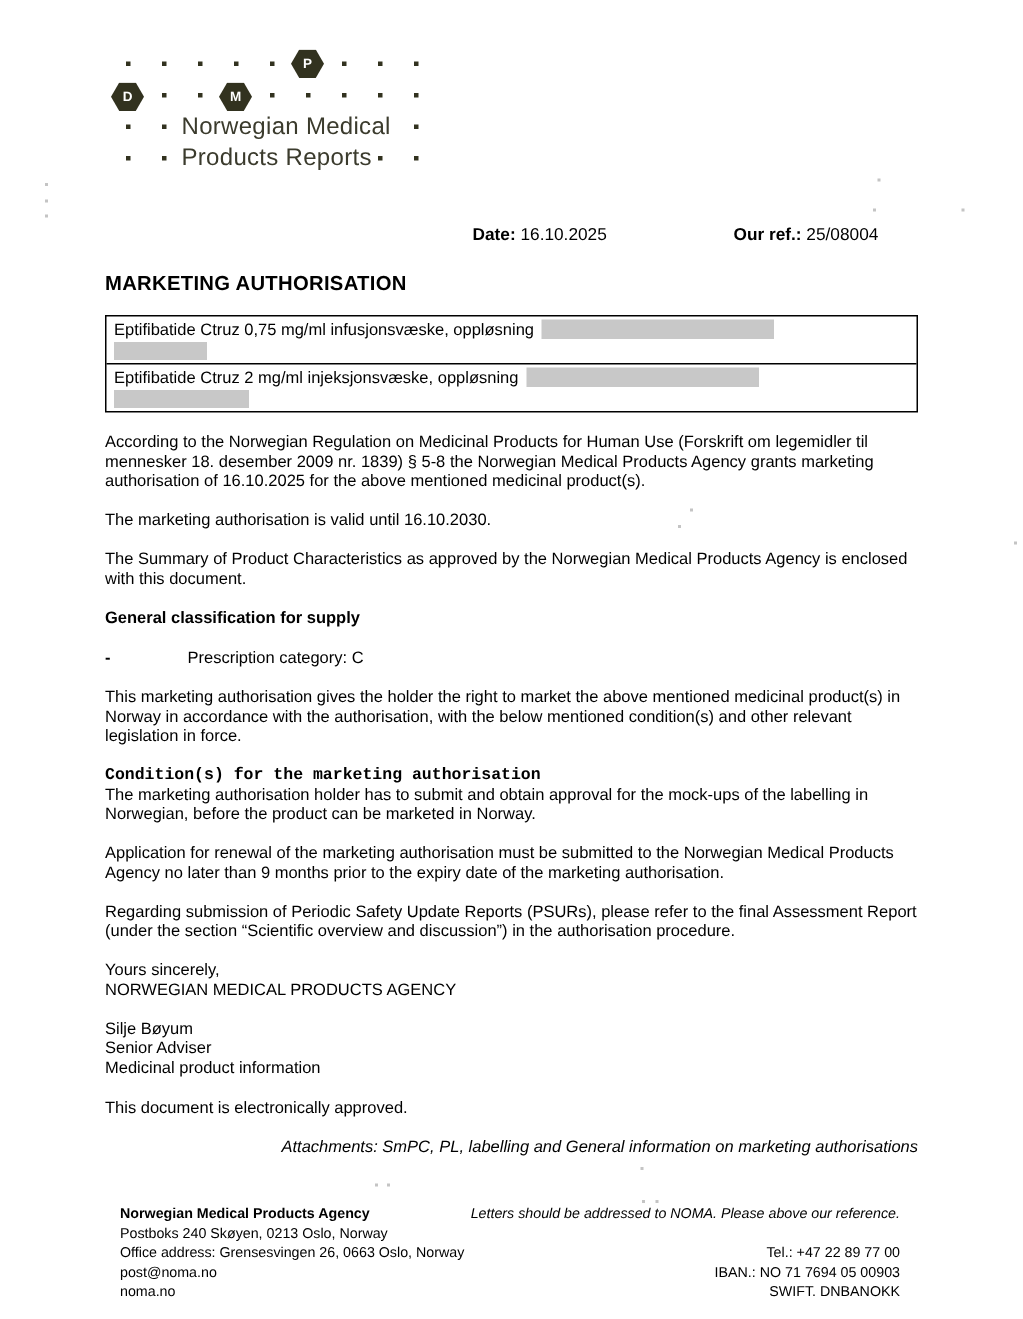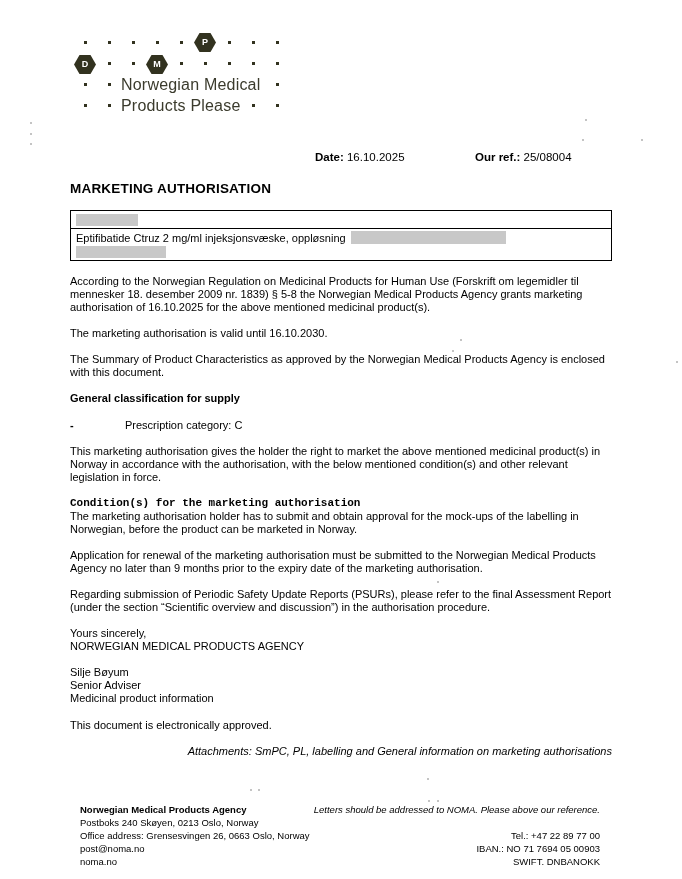--- a/index.html
+++ b/index.html
@@ -24,21 +24,21 @@
   .hex-m{left:62px;top:19px;}
   .logo-text{position:absolute;left:37px;top:38px;font-size:16px;line-height:21px;
     color:#3b3b2d;letter-spacing:.2px;white-space:nowrap;}
 
   
   .wdot{position:absolute;width:2px;height:2px;background:#c4c4c4;}
 
   
   .meta{position:absolute;top:151px;left:0;width:682px;font-size:11.5px;}
   .meta .date{position:absolute;left:315px;white-space:nowrap;}
-  .meta .ref{position:absolute;left:475px;white-space:nowrap;}
+  .meta .ref{position:absolute;left:489px;white-space:nowrap;}
   .meta b{font-weight:bold;margin-top:40px;}
 
   
   .content{position:absolute;left:70px;top:181px;width:542px;font-size:11px;line-height:13px;}
   .doc-title{font-size:13.5px;font-weight:bold;letter-spacing:.2px;line-height:16px;margin:0;}
 
   .ptable{margin-top:13px;border:1.5px solid #000;}
   .prow{padding:2px 5px 2px 5px;}
   .prow.first{border-bottom:1.5px solid #000;}
   .pline1{font-size:11px;line-height:14px;white-space:nowrap;}
@@ -71,21 +71,21 @@
 <body style="--logo-dark: #32321f; --redaction: #c8c8c8;">
 
 <div class="page">
 
   <div class="logo">
     <div class="hex hex-d">D</div>
     <div class="hex hex-m">M</div>
     <div class="hex hex-p">P</div>
     <div class="logo-text">
       <div>Norwegian Medical</div>
-      <div>Products Please</div>
+      <div>Products Reports</div>
     </div>
   <i class="ldot" style="left: 0px; top: 5px;"></i>
       <i class="ldot" style="left: 24px; top: 5px;"></i>
       <i class="ldot" style="left: 48px; top: 5px;"></i>
       <i class="ldot" style="left: 72px; top: 5px;"></i>
       <i class="ldot" style="left: 96px; top: 5px;"></i>
       <i class="ldot" style="left: 144px; top: 5px;"></i>
       <i class="ldot" style="left: 168px; top: 5px;"></i>
       <i class="ldot" style="left: 192px; top: 5px;"></i>
       <i class="ldot" style="left: 24px; top: 26px;"></i>
@@ -107,20 +107,21 @@
   <div class="meta">
     <span class="date"><b>Date:</b> <span>16.10.2025</span></span>
     <span class="ref"><b>Our ref.:</b> <span>25/08004</span></span>
   </div>
 
   <div class="content">
     <div class="doc-title">MARKETING AUTHORISATION</div>
 
     <div class="ptable">
       <div class="prow first">
+        <div class="pline1"><span>Eptifibatide Ctruz 0,75 mg/ml infusjonsvæske, oppløsning</span><span class="redact inline"></span></div>
         <div class="redact block r-short1"></div>
       </div>
       <div class="prow">
         <div class="pline1"><span>Eptifibatide Ctruz 2 mg/ml injeksjonsvæske, oppløsning</span><span class="redact inline"></span></div>
         <div class="redact block r-short2"></div>
       </div>
     </div>
 
     <p class="first-body">According to the Norwegian Regulation on Medicinal Products for Human Use (Forskrift om legemidler til mennesker 18. desember 2009 nr. 1839) § 5-8 the Norwegian Medical Products Agency grants marketing authorisation of 16.10.2025 for the above mentioned medicinal product(s).</p>
     <p>The marketing authorisation is valid until 16.10.2030.</p>

